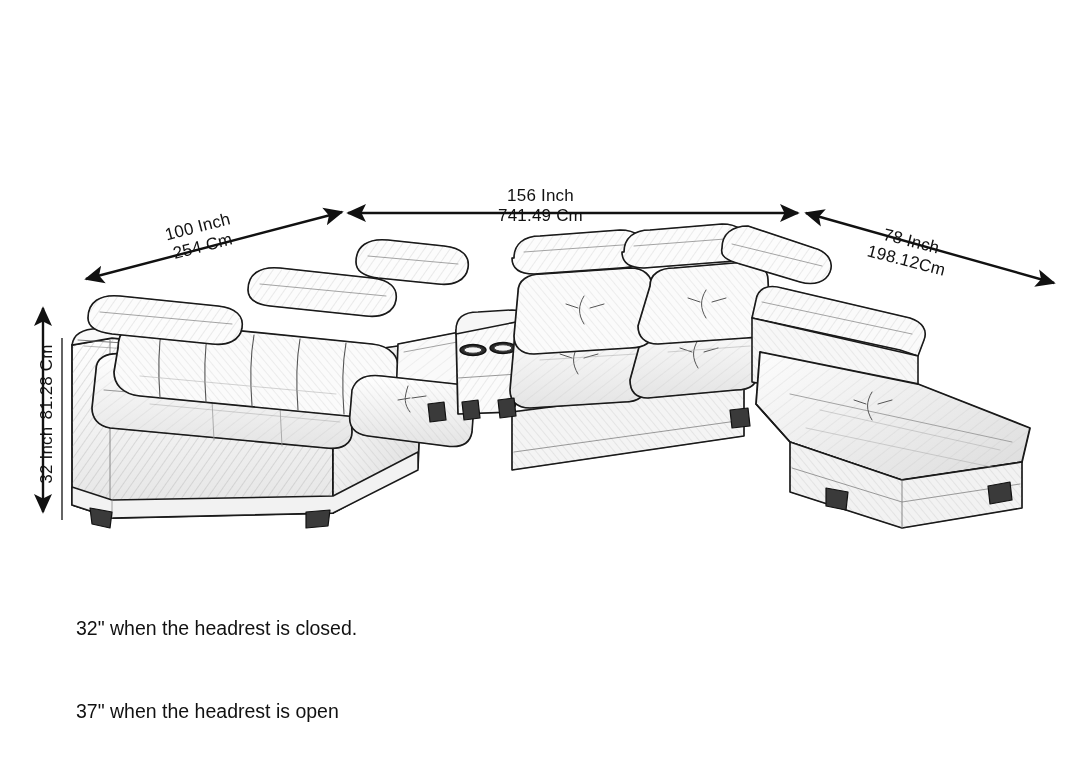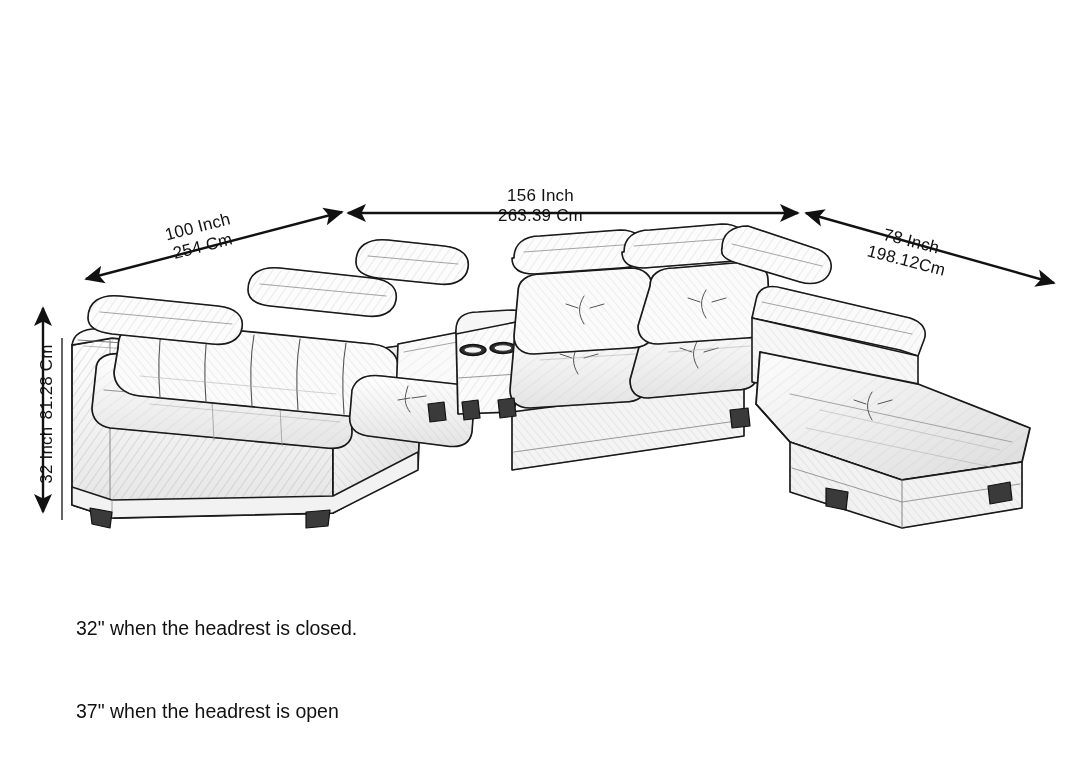--- a/index.html
+++ b/index.html
@@ -314,21 +314,21 @@
 
     <line x1="806" y1="213" x2="1054" y2="283" stroke="#111111" stroke-width="2.4" marker-start="url(#arrStart)" marker-end="url(#arrEnd)"></line>
 
     <line x1="43" y1="308" x2="43" y2="512" stroke="#111111" stroke-width="2.4" marker-start="url(#arrStart)" marker-end="url(#arrEnd)"></line>
 
     <line x1="62" y1="338" x2="62" y2="520" stroke="#111111" stroke-width="1.3"></line>
   </svg>
 
   <div class="dim-label" id="dim-width-label">
     <span class="ln">156 Inch</span>
-    <span class="ln">263.39 Cm</span>
+    <span class="ln">741.49 Cm</span>
   </div>
 
   <div class="dim-label" id="dim-left-label">
     <span class="ln">100 Inch</span>
     <span class="ln">254 Cm</span>
   </div>
 
   <div class="dim-label" id="dim-right-label">
     <span class="ln">78 Inch</span>
     <span class="ln">198.12Cm</span>

